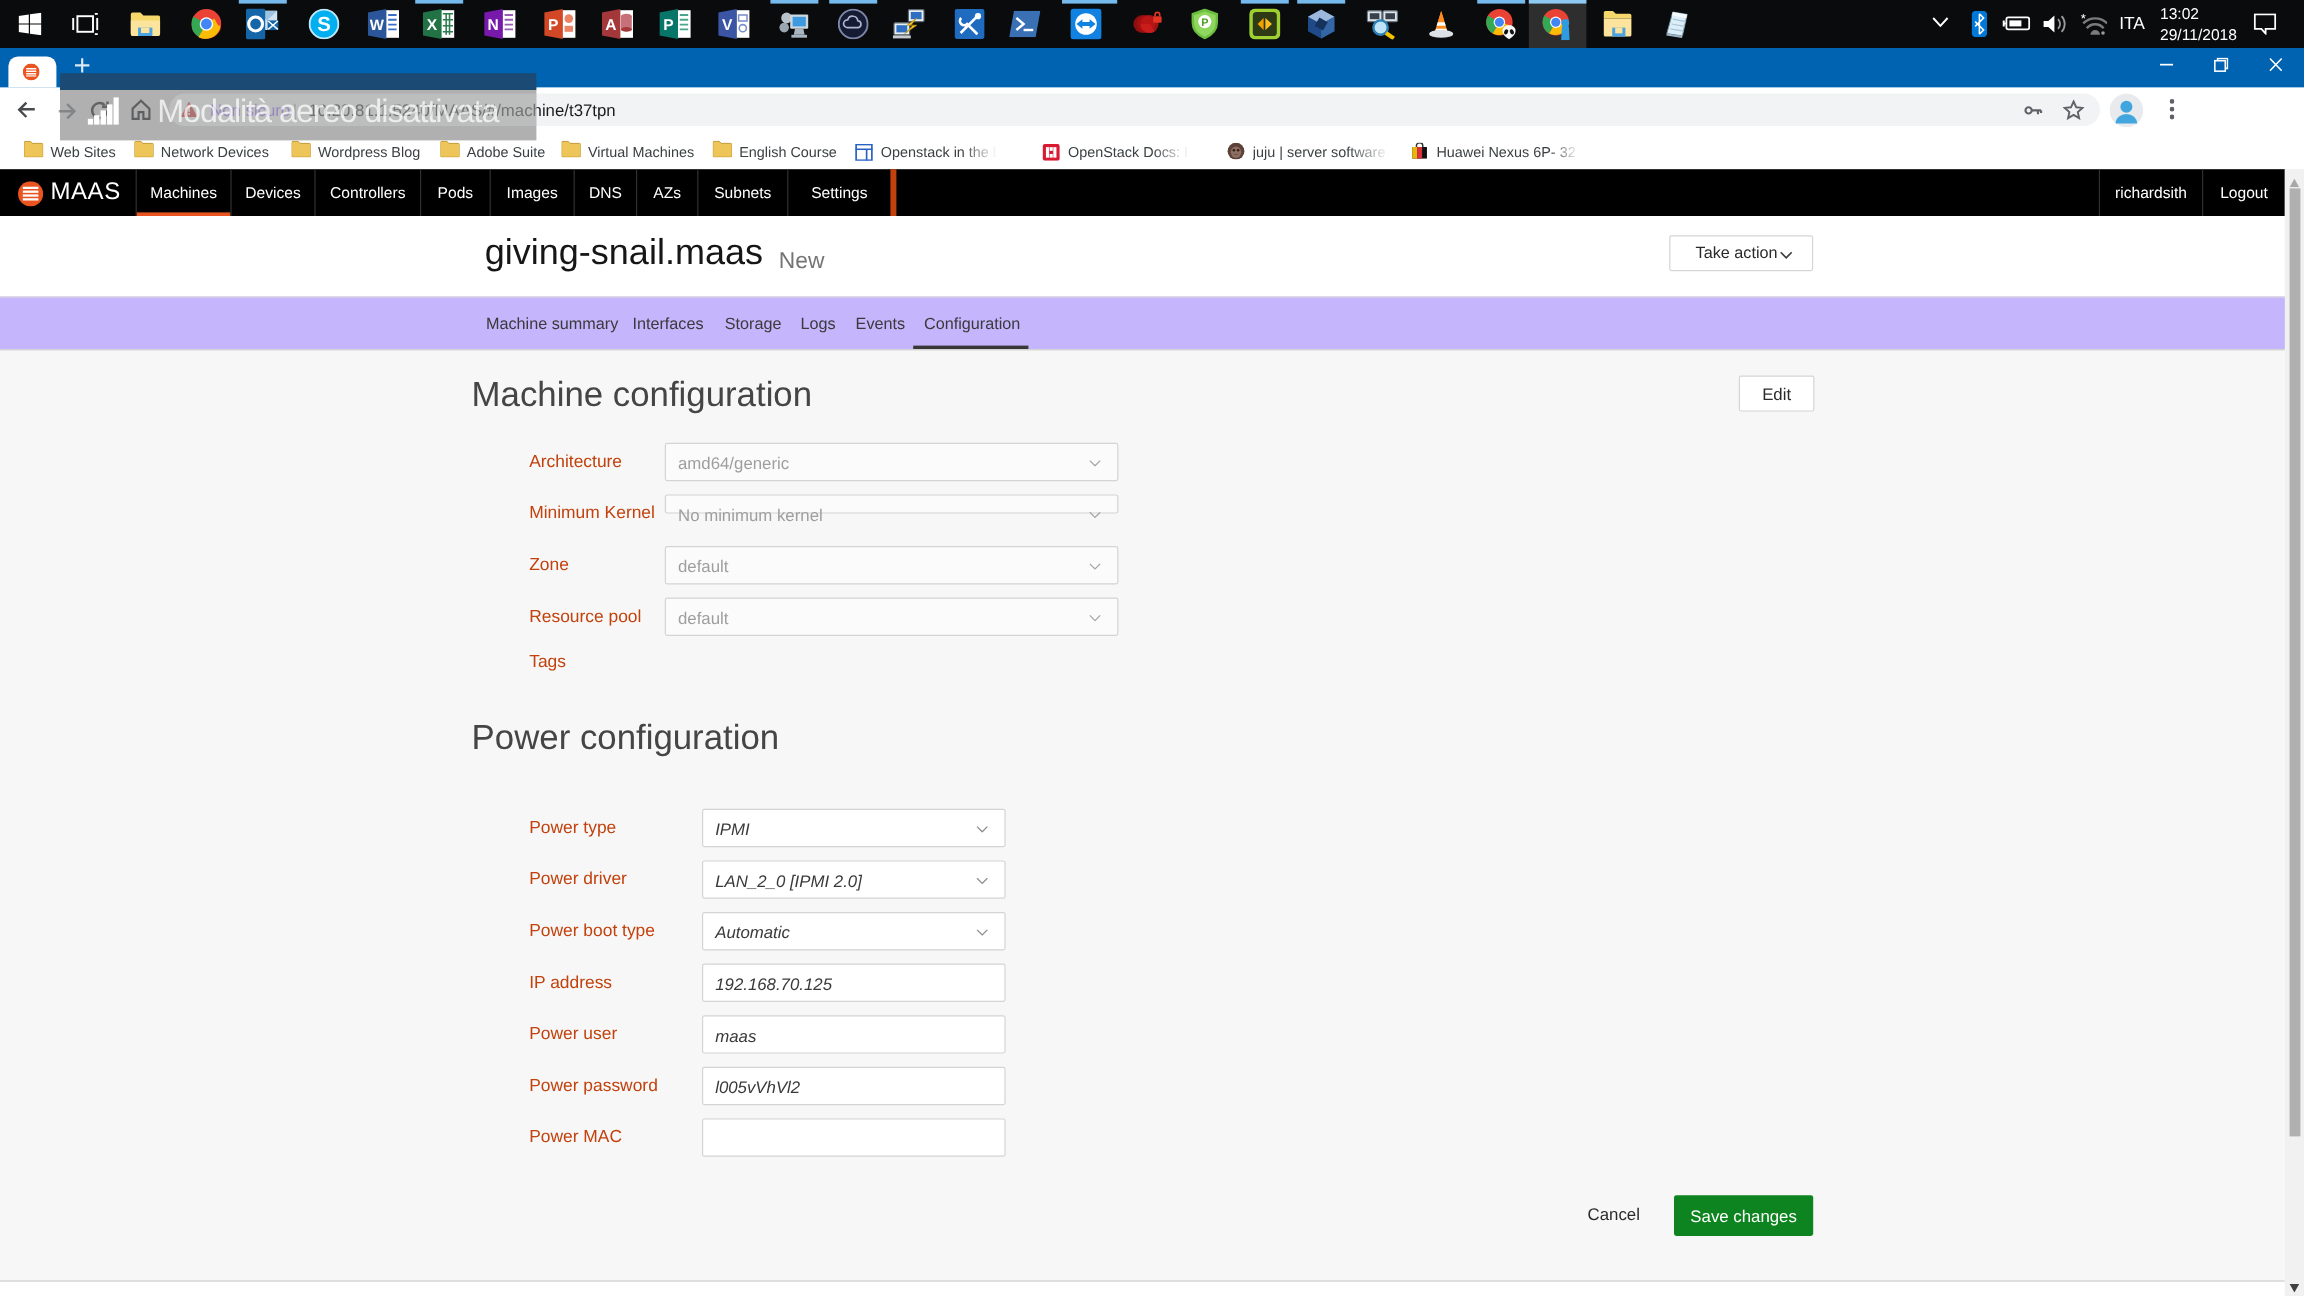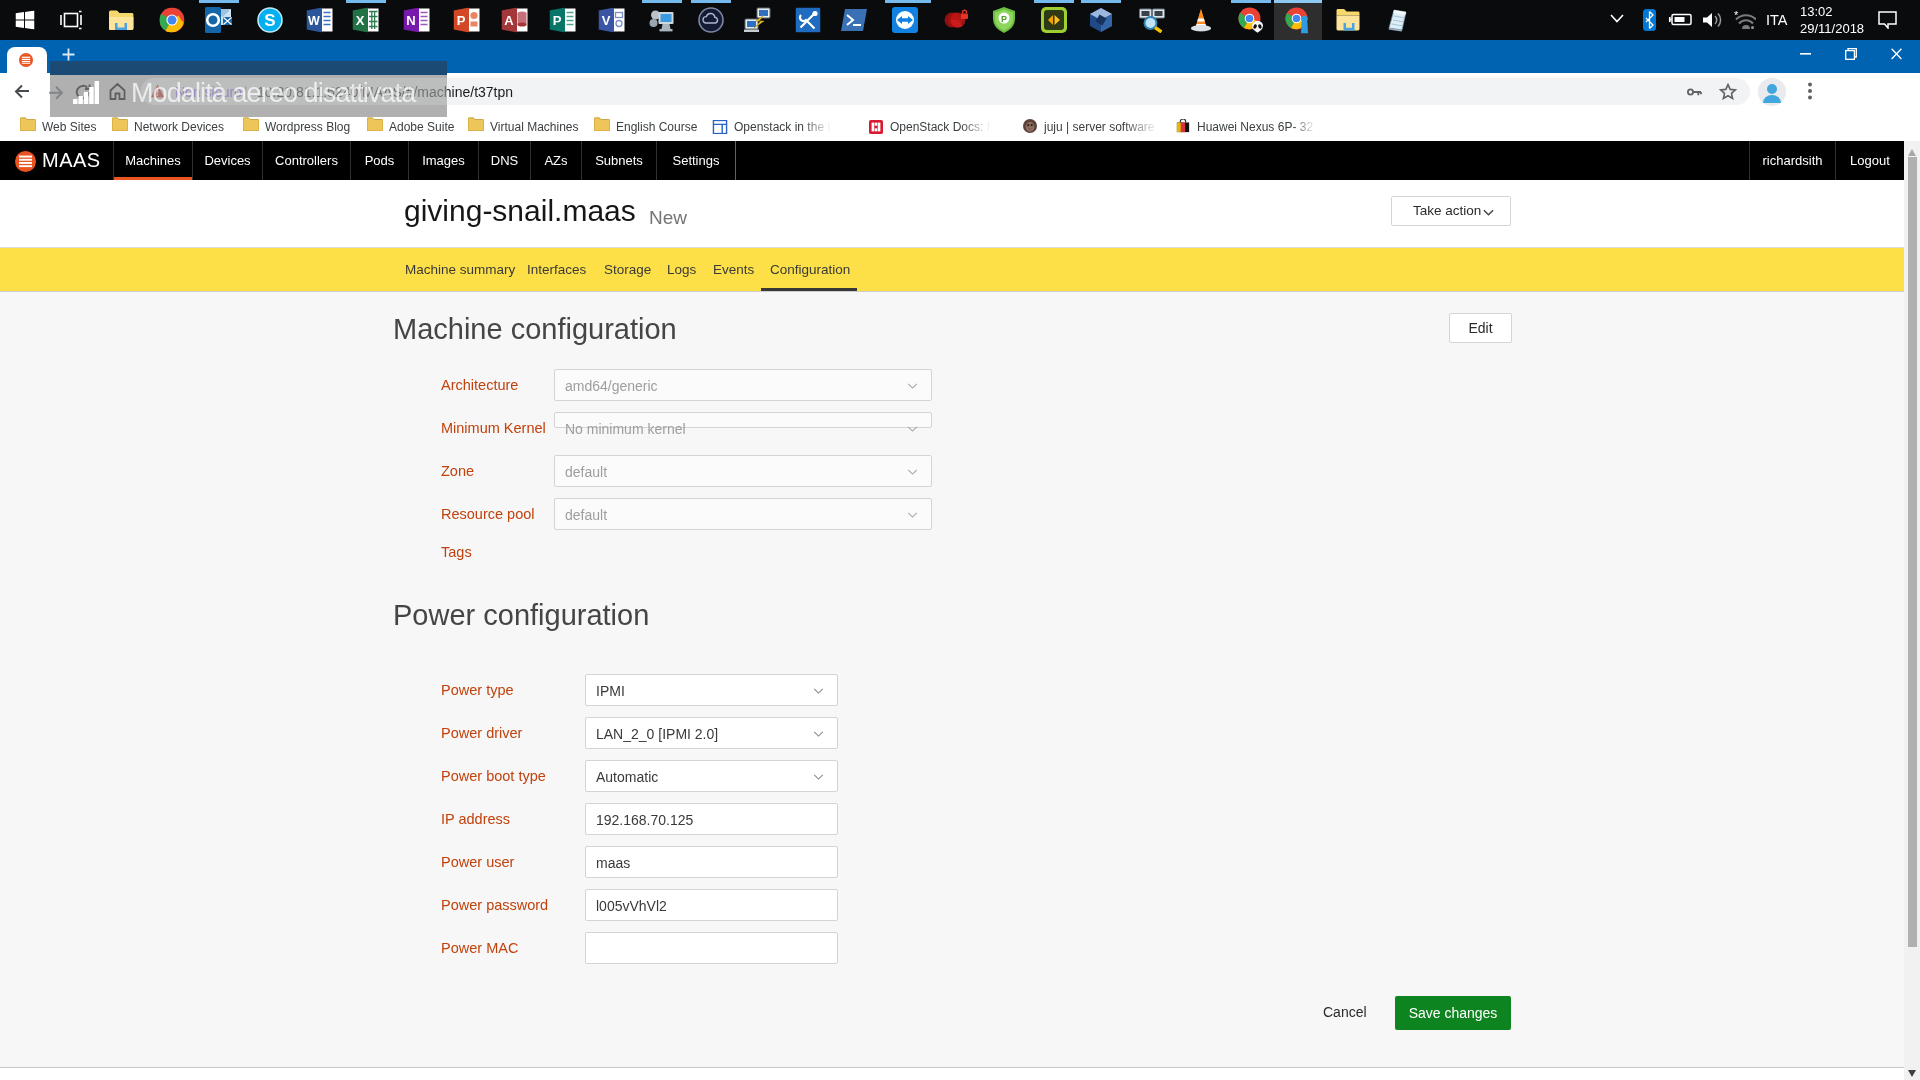--- a/index.html
+++ b/index.html
@@ -34,29 +34,29 @@
 #osdnavy { position:absolute; left:0; top:0; width:397px; height:13.5px; background:#1b4b74; }
 #osdgray { position:absolute; left:0; top:13.5px; width:397px; height:42.5px; background:rgba(112,112,112,0.55); }
 #osdtext { position:absolute; left:81px; top:17px; font-size:27px; font-weight:300; color:rgba(255,255,255,0.72); letter-spacing:-0.9px; white-space:pre; }
 
 
 #mhead { left:0; top:141px; width:1904px; height:39px; background:#000; }
 .mnav { position:absolute; top:0; height:39px; border-left:1px solid #303030; color:#fff; font-size:13px; text-align:center; line-height:39px; }
 
 
 #titlerow { left:0; top:180px; width:1920px; height:67px; background:#fff;padding-left:25px; }
-#tabsrow { left:0; top:247px; width:1920px; height:44px; background:#fde047; border-top:1px solid #dcdcdc; }
+#tabsrow { left:0; top:247px; width:1920px; height:44px; background:#c4b5fd; border-top:1px solid #dcdcdc; }
 .ptab { position:absolute; top:0; font-size:13.5px; color:#3a3a3a; }
 
 
 #content { left:0; top:291px; width:1904px; height:776px; background:#f7f7f7; border-top:1px solid #cdcdcd; }
 .h2 { position:absolute; left:393px; font-size:29px; font-weight:300; color:#454545; letter-spacing:0; }
 .lbl { position:absolute; left:393px; font-size:14.5px; color:#c2410c;margin-left:48px; }
 .sel { position:absolute; border:1px solid #d4d4d4; background:#fbfbfb; border-radius:2px; }
-.sel.on { background:#fff; }
+.sel.on { background:#fff;font-style:italic; }
 .selv { position:absolute; left:10px; top:8px; font-size:14px; color:#9e9e9e; white-space:pre; }
 .sel.on .selv { color:#3a3a3a; }
 .chev { position:absolute; right:13px; top:13px; width:11px; height:6px; }
 .btn { position:absolute; background:#fff; border:1px solid #d5d5d5; border-radius:2px; font-size:15px; color:#2a2a2a; text-align:center; }
 
 #botwhite { left:0; top:1067px; width:1904px; height:13px; background:#fff; border-top:1px solid #c9c9c9; }
 
 
 #sbar { left:1904px; top:141px; width:16px; height:939px; background:#f1f1f1; }
 #sthumb { position:absolute; left:3.5px; top:16px; width:9px; height:790px; background:#b0b0b0; }
@@ -497,21 +497,21 @@
     </svg>
     <div style="position:absolute;left:42px;top:8px;font-size:20px;font-weight:300;color:#fff;letter-spacing:0.5px">MAAS</div>
     <div class="mnav" style="left:113px;width:79px">Machines<div style="position:absolute;left:0;bottom:0;width:100%;height:3px;background:#e95420"></div></div>
     <div class="mnav" style="left:192px;width:70px">Devices</div>
     <div class="mnav" style="left:262px;width:88px">Controllers</div>
     <div class="mnav" style="left:350px;width:58px">Pods</div>
     <div class="mnav" style="left:408px;width:70px">Images</div>
     <div class="mnav" style="left:478px;width:52px">DNS</div>
     <div class="mnav" style="left:530px;width:51px">AZs</div>
     <div class="mnav" style="left:581px;width:75px">Subnets</div>
-    <div class="mnav" style="left:656px;width:80px;border-right:1px solid #c2410c">Settings</div>
+    <div class="mnav" style="left:656px;width:91px;border-right:5px solid #c2410c">Settings</div>
     <div class="mnav" style="left:1749px;width:86px">richardsith</div>
     <div class="mnav" style="left:1835px;width:69px;border-right:none">Logout</div>
   </div>
 
   <div id="titlerow" class="abs">
     <div style="position:absolute;left:404px;top:14px;font-size:30px;font-weight:300;color:#161616">giving-snail.maas</div>
     <div style="position:absolute;left:649px;top:27px;font-size:19px;color:#757575">New</div>
     <div class="btn" style="left:1391px;top:16px;width:120px;height:30px;line-height:28px;text-align:left;padding-left:21px;font-size:13.5px">Take action
       <svg style="position:absolute;right:16px;top:12px" width="11" height="7" viewBox="0 0 12 7">
           <path d="M1 1 L6 6 L11 1" stroke="#444" stroke-width="1.6" fill="none"></path>

